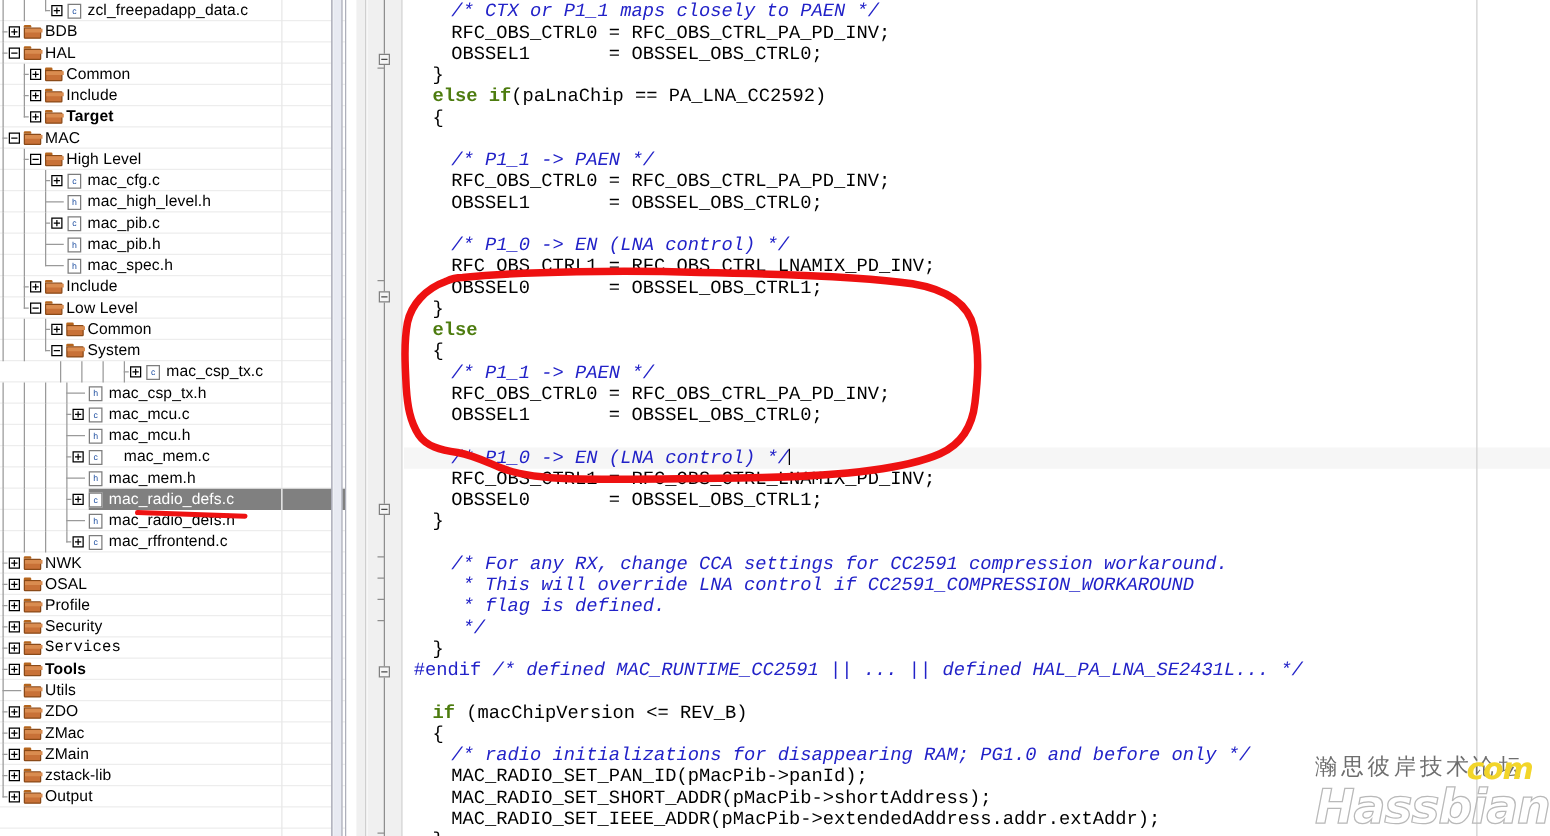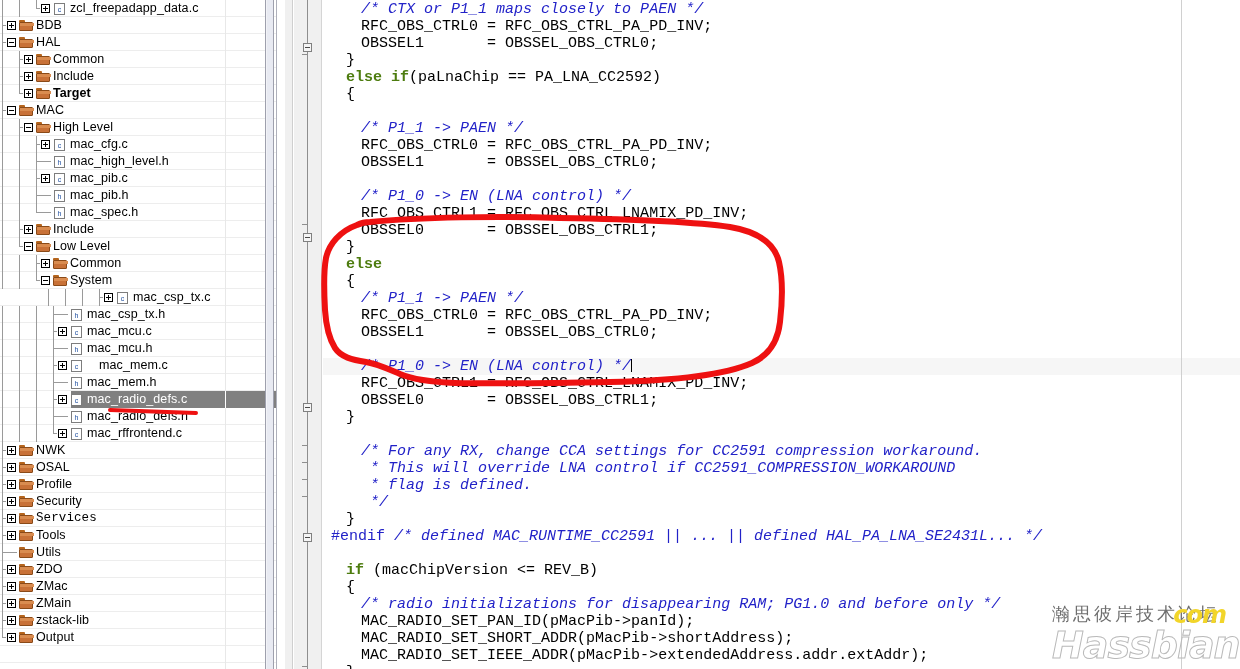--- a/index.html
+++ b/index.html
@@ -682,21 +682,21 @@
         <div class="tree-row" style="top: 510px; position: absolute; left: 0px; right: 0px;">
           <div class="guide-v" style="left: 2px;"></div>
           <div class="guide-h" style="left: 2px; width: 4px;"></div>
           <div class="pm-box plus" style="left: 7px;"></div>
           <div class="folder-icon" style="left: 19px;">
             <span class="tab"></span>
             <span class="body"></span>
           </div>
           <span class="tree-label" style="left: 36px; font-family: Liberation Mono, monospace;">Services</span>
         </div>
-        <div class="tree-row" style="top: 527px; position: absolute; left: 0px; right: 0px;">
+        <div class="tree-row" style="top: 527px; position: absolute; left: 0px; right: 0px; font-weight: bold;">
           <div class="guide-v" style="left: 2px;"></div>
           <div class="guide-h" style="left: 2px; width: 4px;"></div>
           <div class="pm-box plus" style="left: 7px;"></div>
           <div class="folder-icon" style="left: 19px;">
             <span class="tab"></span>
             <span class="body"></span>
           </div>
           <span class="tree-label" style="left: 36px;">Tools</span>
         </div>
         <div class="tree-row" style="top: 544px; position: absolute; left: 0px; right: 0px;">

